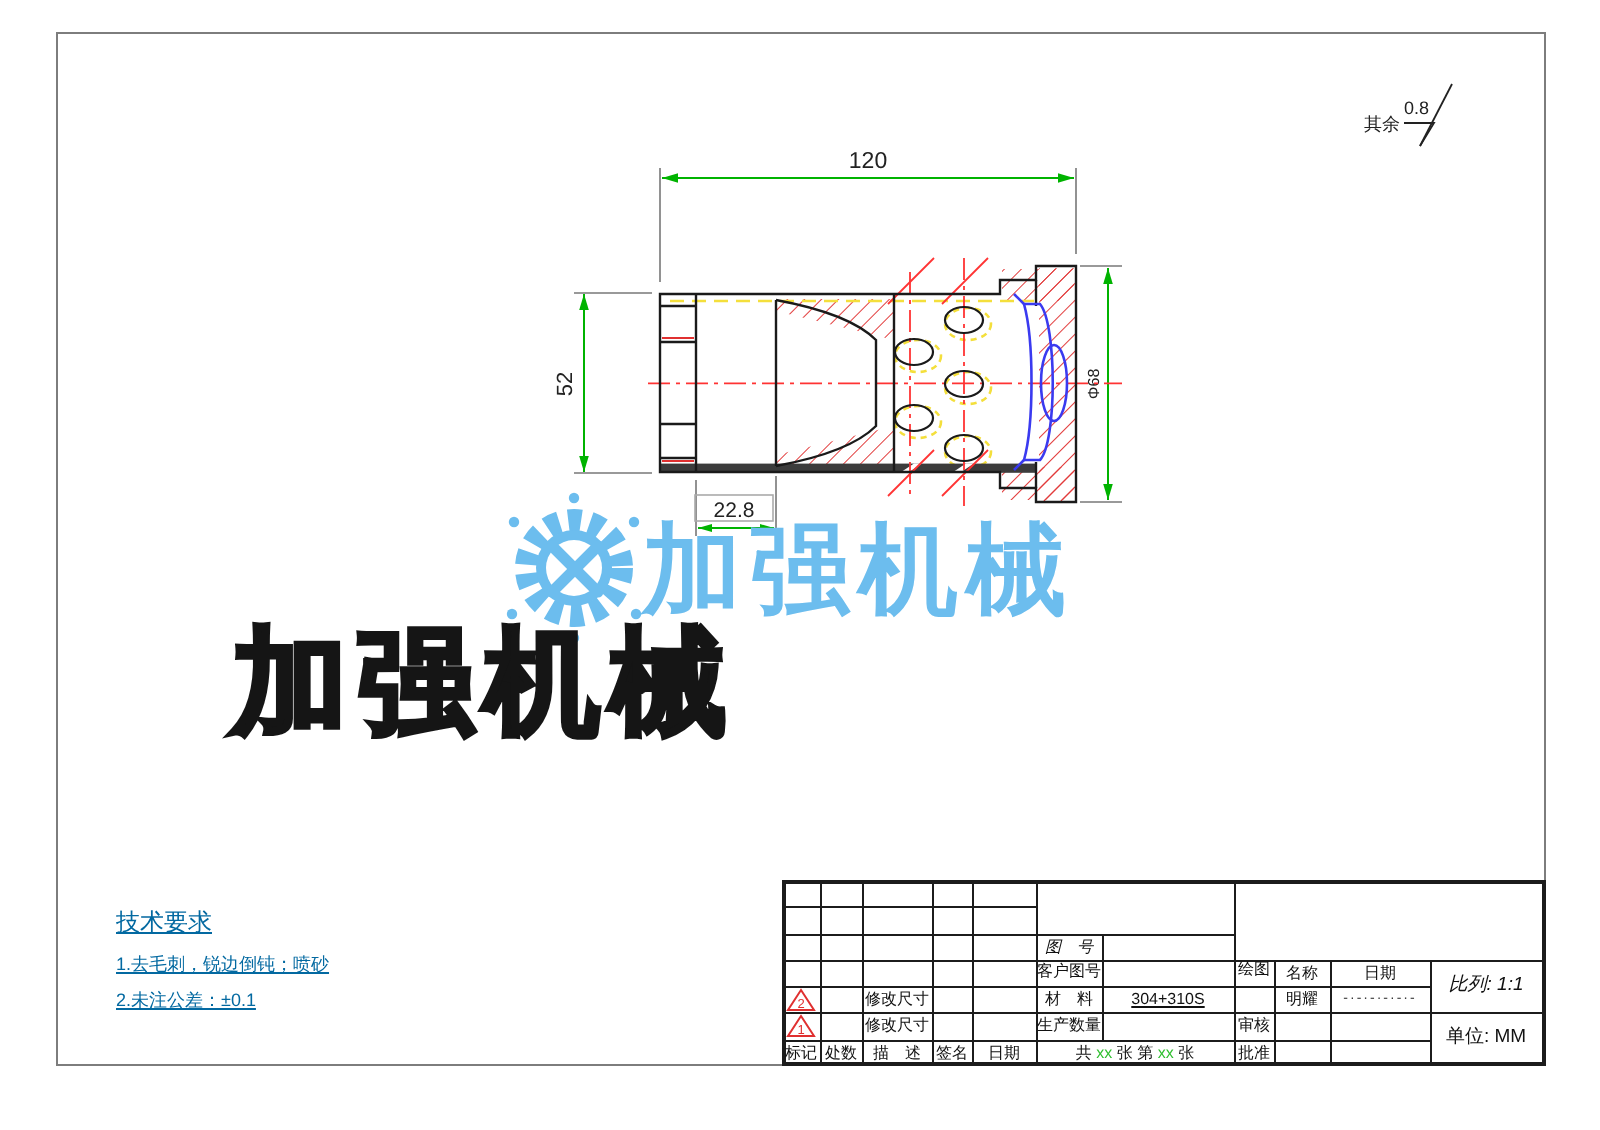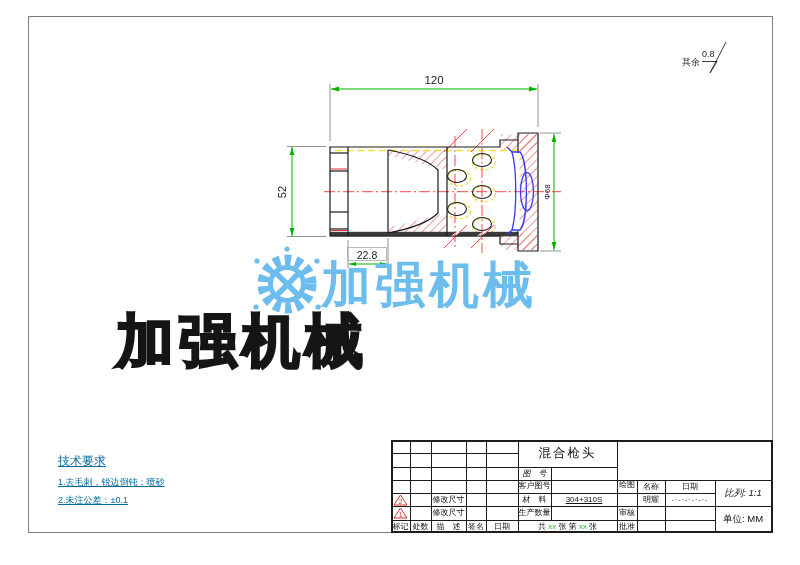--- a/index.html
+++ b/index.html
@@ -194,21 +194,20 @@
     <div class="vline" style="left:75px;top:0;height:93px;"></div>
     <div class="vline" style="left:95px;top:0;height:93px;"></div>
     <div class="vline" style="left:127px;top:0;height:93px;"></div>
     <div class="vline" style="left:160px;top:26.6px;height:53.1px;"></div>
     <div class="vline" style="left:226px;top:0;height:93px;"></div>
     <div class="vline" style="left:246px;top:39.9px;height:53.1px;"></div>
     <div class="vline" style="left:274px;top:39.9px;height:53.1px;"></div>
     <div class="vline" style="left:324px;top:39.9px;height:53.1px;"></div>
     <div class="vline thick" style="left:380.4px;top:0;height:93px;"></div>
 
-    <div class="tcell big" style="left:127px;top:0;width:99px;">混合枪头</div>
 
     <div class="tcell" style="left:127px;top:26.6px;width:33px;font-style:italic;">图　号</div>
     <div class="tcell" style="left:127px;top:39px;width:33px;">客户图号</div>
     <div class="tcell" style="left:127px;top:53.1px;width:33px;">材　料</div>
     <div class="tcell" style="left:160px;top:53.1px;width:66px;text-decoration:underline;">304+310S</div>
     <div class="tcell" style="left:127px;top:66.4px;width:33px;">生产数量</div>
 
     <div class="tcell" style="left:127px;top:79.7px;width:99px;">
       <span>共</span>
       <span class="green">xx</span>

